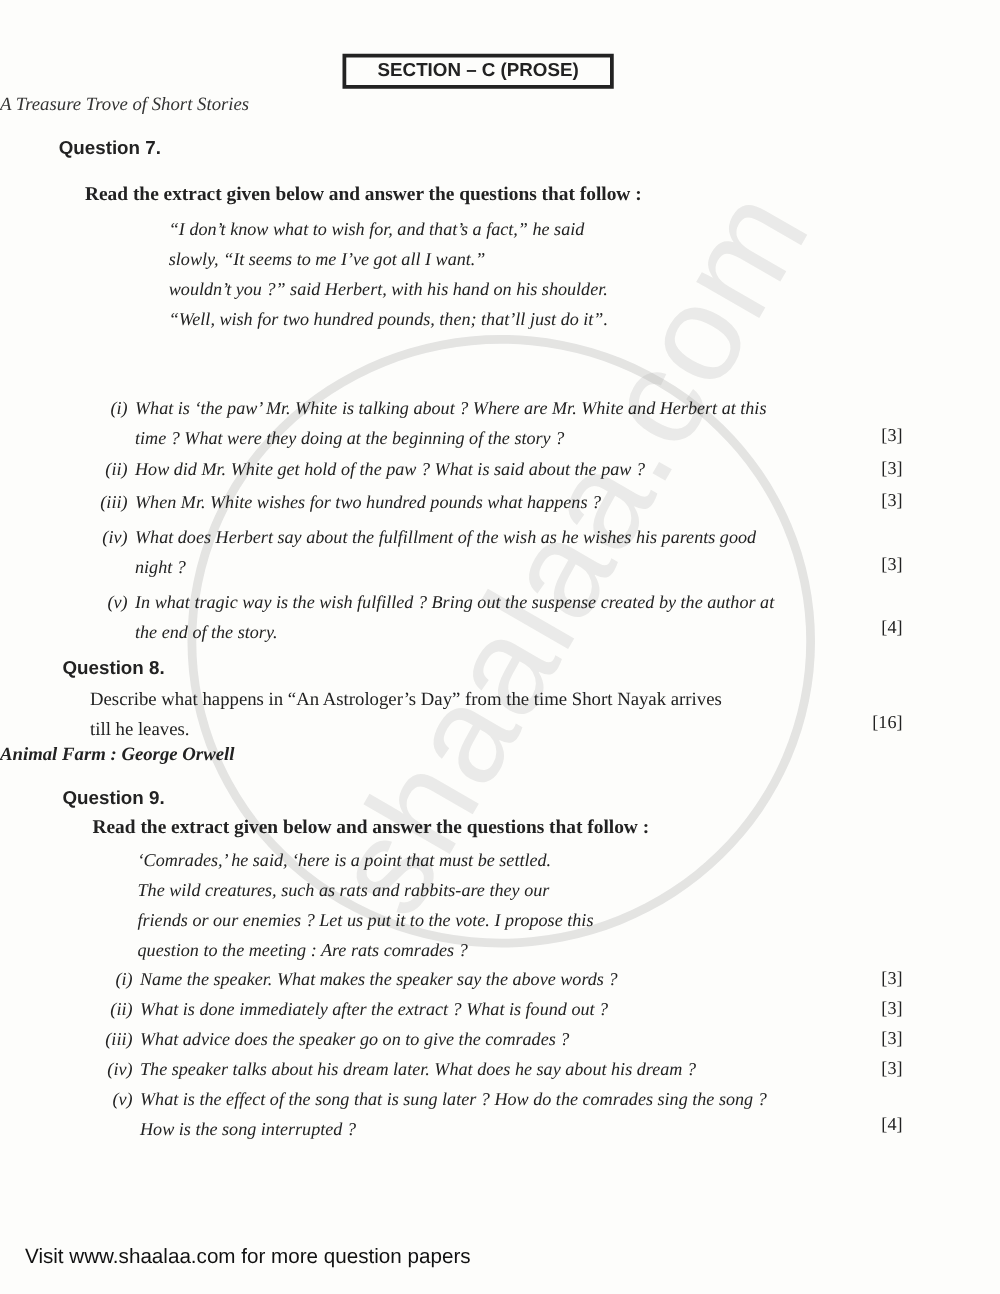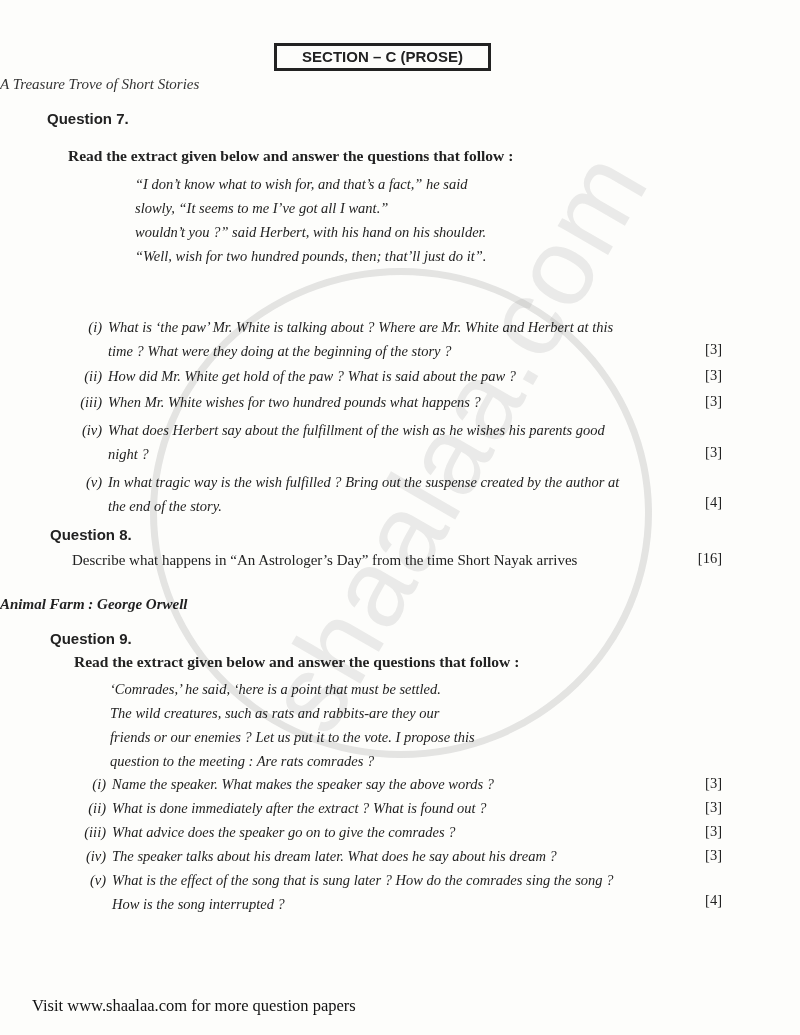--- a/index.html
+++ b/index.html
@@ -50,21 +50,21 @@
   .watermark-ring {
     left: 150px; top: 268px; width: 502px; height: 490px; border-radius: 50%;
     border: 7px solid rgba(180,180,180,0.35); box-sizing: border-box; pointer-events: none;
   }
   .watermark-text {
     left: 190px; top: 475px; width: 420px; text-align: center;
     font-family: "Liberation Sans", sans-serif; font-size: 110px; color: rgba(170,170,170,0.22);
     transform: rotate(-60deg); pointer-events: none; letter-spacing: 2px;
   }
   .footer {
-    left: 20px; top: 996px; font-family: Liberation Serif, serif; font-size: 16.5px; color: #111; margin-left: 12px;
+    left: 20px; top: 996px; font-family: Liberation Sans, sans-serif; font-size: 16.5px; color: #111;
   }
 </style>
 </head>
 <body>
 
 <div class="abs watermark-ring"></div>
 <div class="abs watermark-text">shaalaa.com</div>
 
 <div class="abs section-box">SECTION – C (PROSE)</div>
 <div class="abs subtitle">A Treasure Trove of Short Stories</div>
@@ -106,22 +106,23 @@
     <span class="num" style="left:72px;">(v)</span>
     <span class="text" style="left:108px;">In what tragic way is the wish fulfilled ? Bring out the suspense created by the author at</span>
     <span class="text" style="left:108px; top:24px;">the end of the story.</span>
     <span class="marks" style="top:20px;">[4]</span>
   </div>
 </div>
 
 <div class="abs qhead" style="left:50px; top:526px;">Question 8.</div>
 <div class="abs body-text" style="left:72px; top:548px; width:652px;">
   <div>Describe what happens in “An Astrologer’s Day” from the time Short Nayak arrives</div>
+  <div>till he leaves.</div>
 </div>
-<span class="marks" style="top:550px;">[16]</span>
+<span class="marks" style="top:570px;">[16]</span>
 
 <div class="abs center-italic" style="top:596px;">Animal Farm  : George Orwell</div>
 
 <div class="abs qhead" style="left:50px; top:630px;">Question 9.</div>
 <div class="abs instr" style="left:74px; top:653px;">Read the extract given below and answer the questions that follow :</div>
 
 <div class="abs extract" style="left:110px; top:677px;">
   <div>‘Comrades,’ he said, ‘here is a point that must be settled.</div>
   <div>The wild creatures, such as rats and rabbits-are they our</div>
   <div>friends or our enemies ? Let us put it to the vote. I propose this</div>

